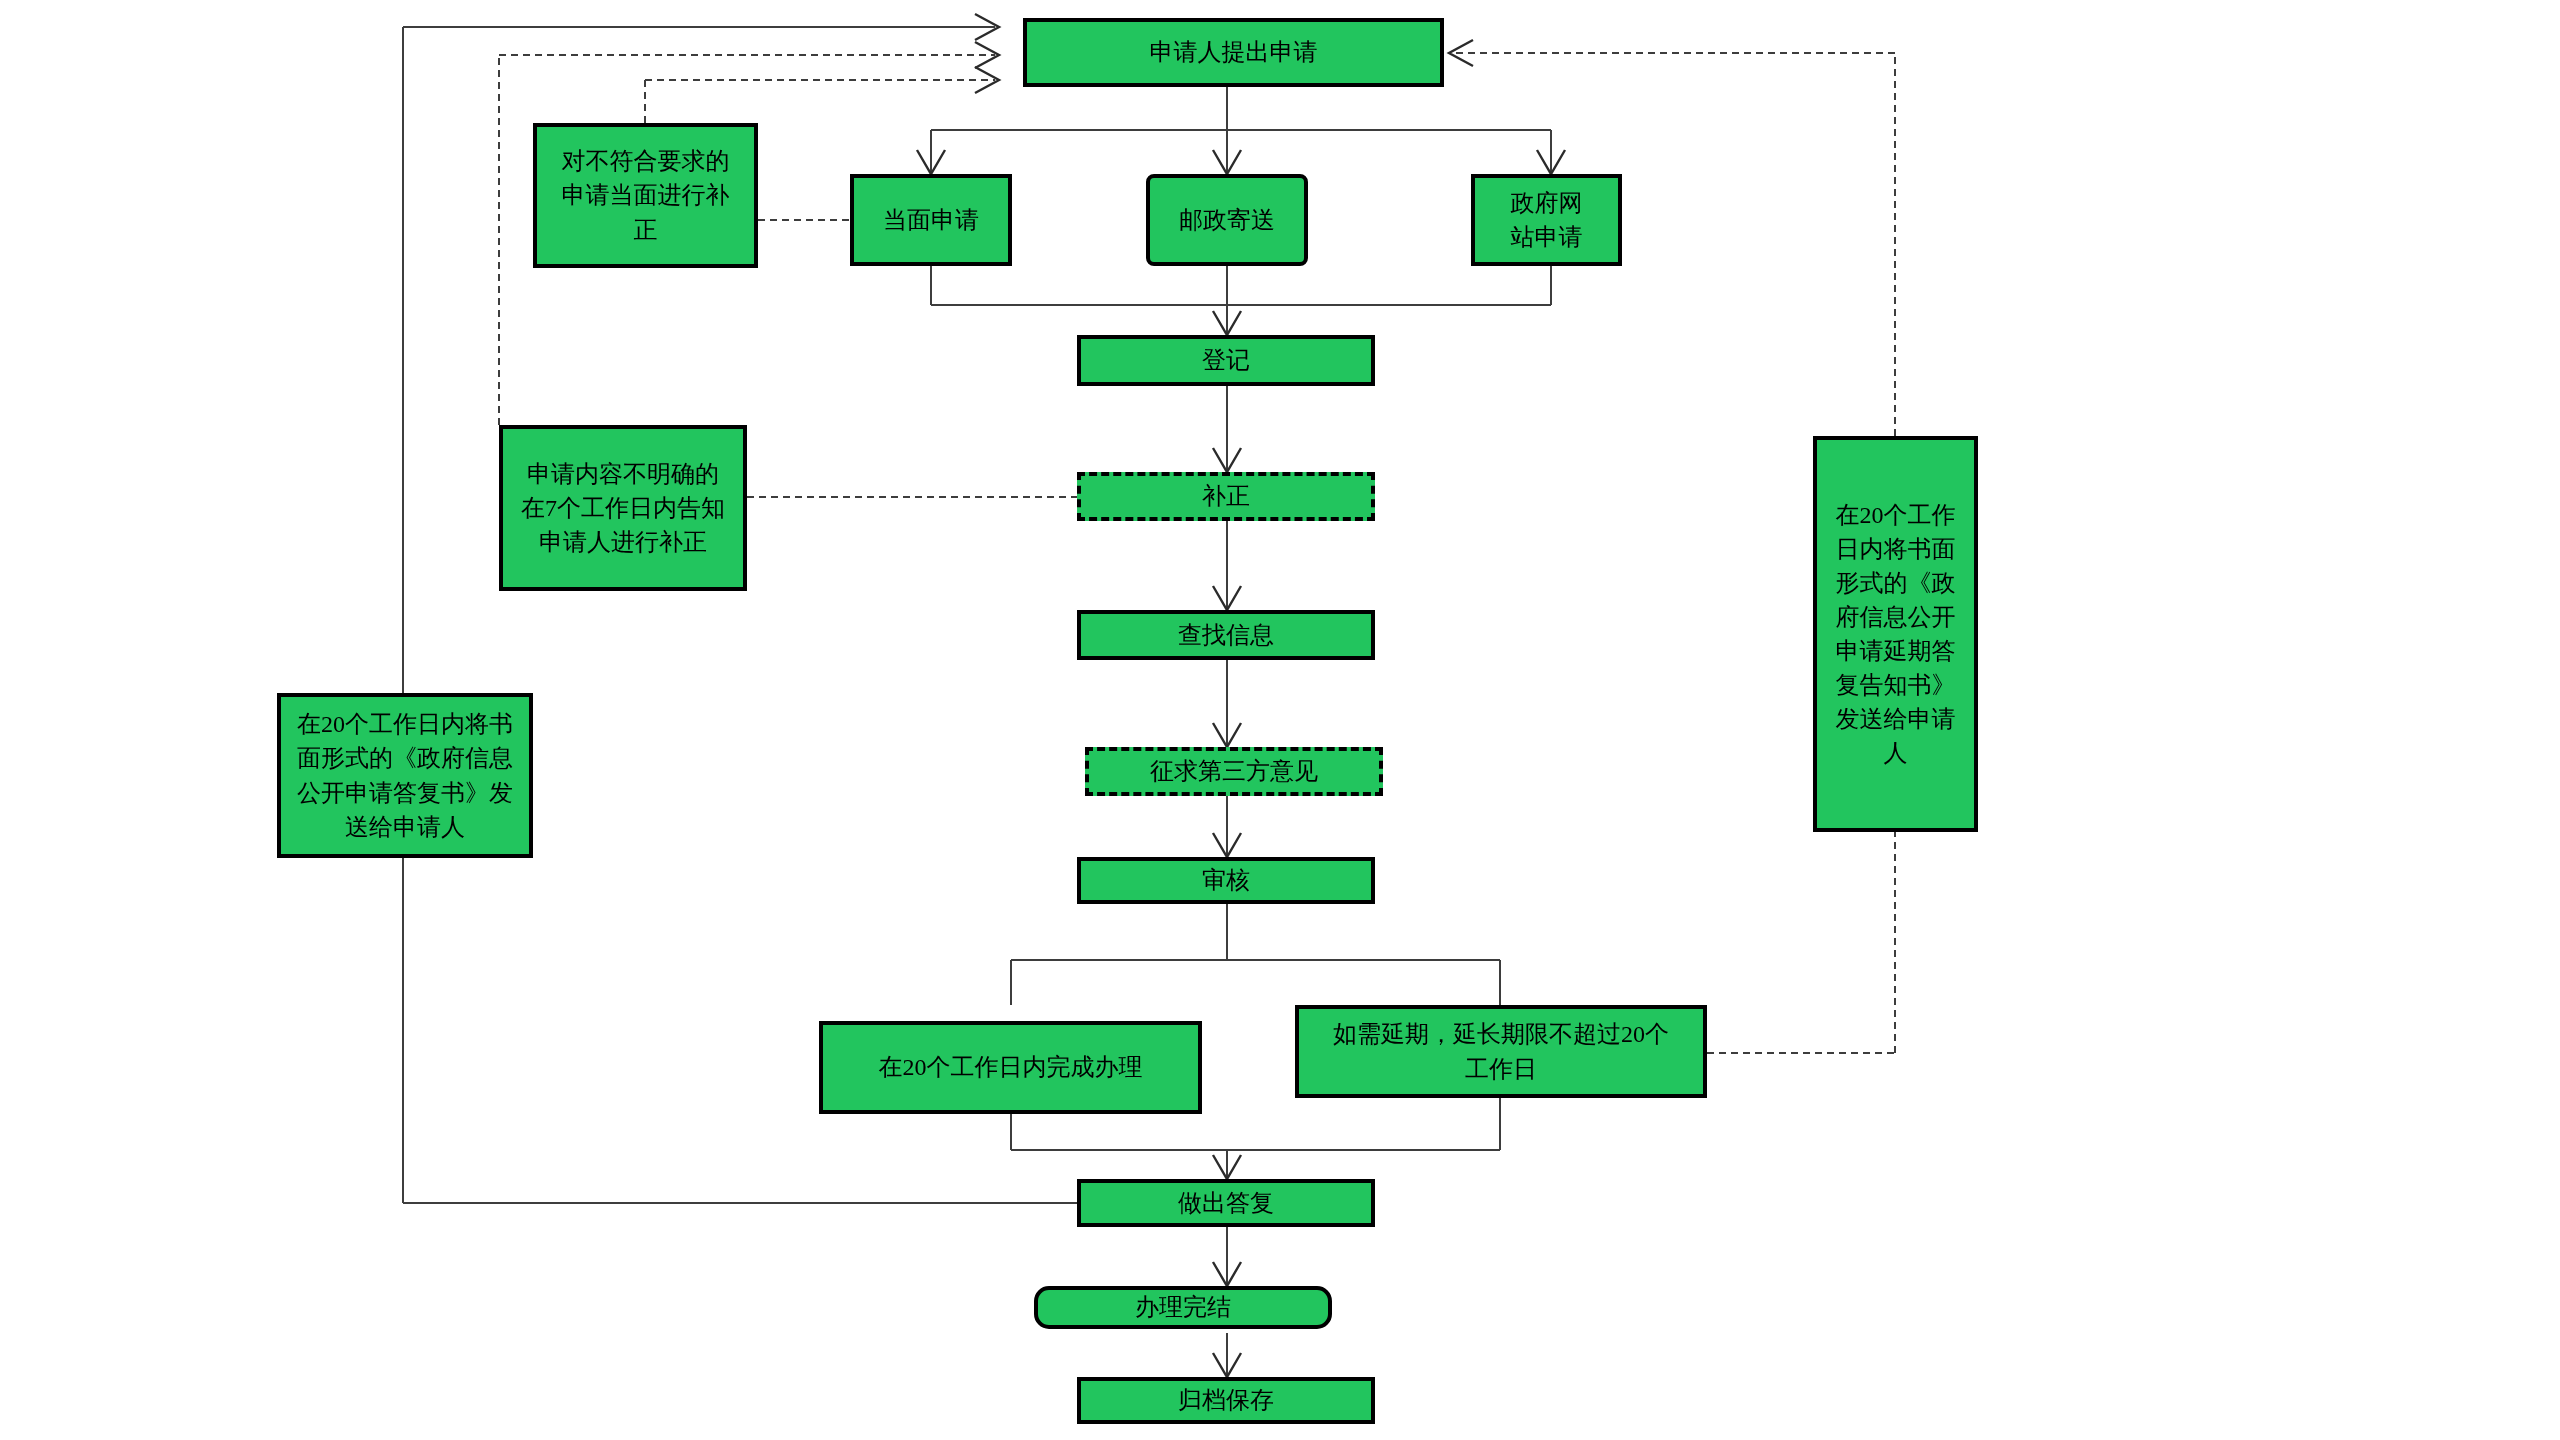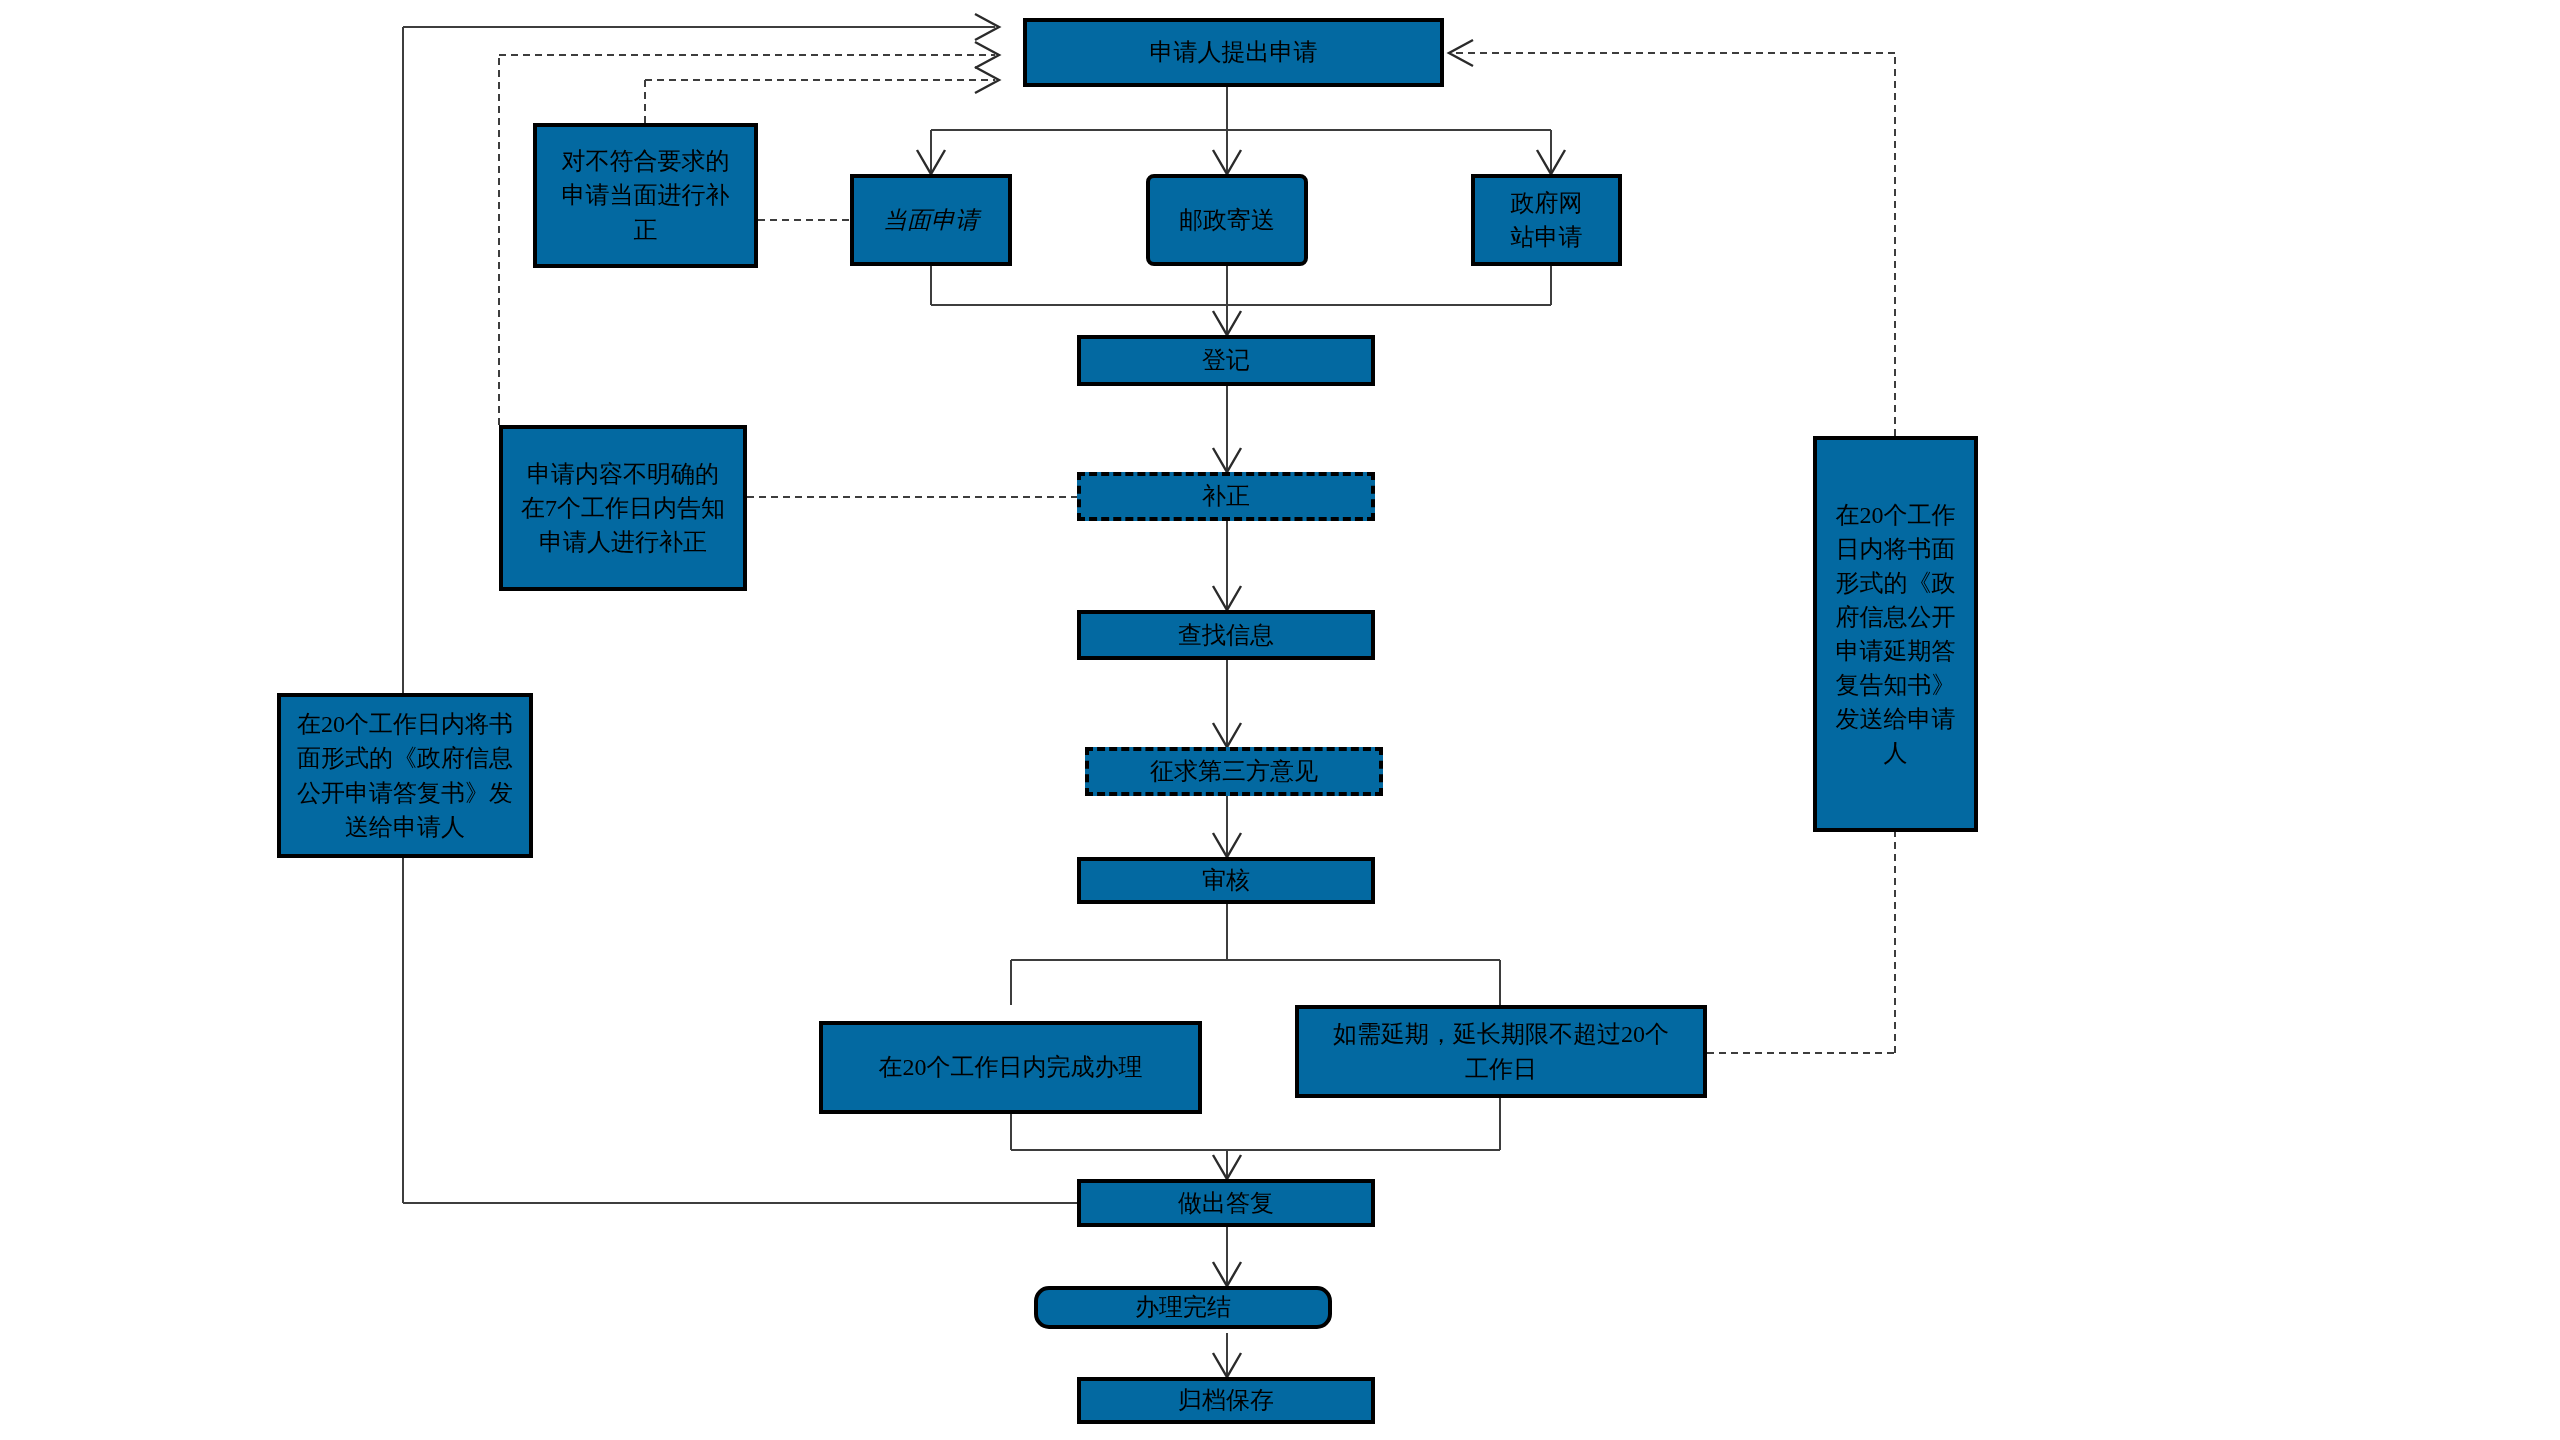--- a/index.html
+++ b/index.html
@@ -3,30 +3,30 @@
 <meta charset="utf-8">
 <style>
   html,body { margin:0; padding:0; background:#ffffff; }
   .canvas {
     position:relative; width:2560px; height:1440px; background:#ffffff;
     font-family:"Liberation Serif","DejaVu Serif",serif; color:#000;
     overflow:hidden;
   }
   svg.connector-layer { position:absolute; left:0; top:0; width:2560px; height:1440px; }
   .node {
-    position:absolute; box-sizing:border-box; background:#0369a1;
+    position:absolute; box-sizing:border-box; background:#22c55e;
     display:flex; align-items:center; justify-content:center;
     text-align:center; font-size:24px; line-height:1.42; color:#000;
   }
   .b-solid  { border:4px solid #000; }
   .b-dashed { border:4px dashed #000; }
 
   
   #n-applicant { left:1023px; top:18px;  width:421px; height:69px; }
-  #n-inperson  { left:850px;  top:174px; width:162px; height:92px;font-style:italic; }
+  #n-inperson  { left:850px;  top:174px; width:162px; height:92px; }
   #n-postal    { left:1146px; top:174px; width:162px; height:92px;border-radius:8px; }
   #n-website   { left:1471px; top:174px; width:151px; height:92px; padding:0 24px; }
   
   #n-register   { left:1077px; top:335px;  width:298px; height:51px; }
   #n-correction { left:1077px; top:472px;  width:298px; height:49px; }
   #n-search     { left:1077px; top:610px;  width:298px; height:50px; }
   #n-thirdparty { left:1085px; top:747px;  width:298px; height:49px; }
   #n-review     { left:1077px; top:857px;  width:298px; height:47px; }
   #n-complete   { left:819px;  top:1005px; width:383px; height:93px;margin-top:16px; }
   #n-extension  { left:1295px; top:1005px; width:412px; height:93px; padding:0 28px; }

